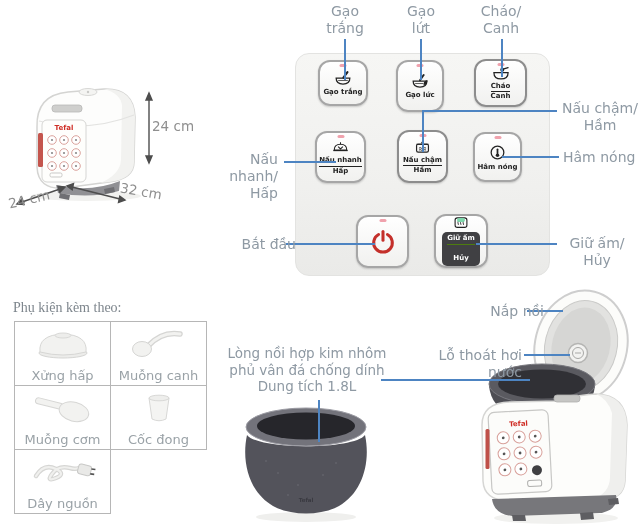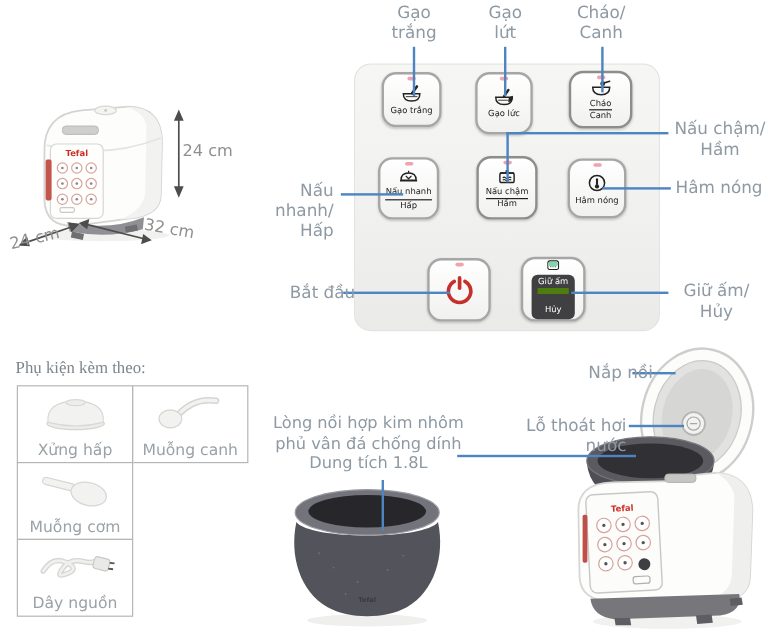--- a/index.html
+++ b/index.html
@@ -19,25 +19,25 @@
          background:linear-gradient(180deg,#f6f6f4 0%,#f0f0ee 60%,#eaeae8 100%);
          border:1px solid #e3e3e1;z-index:1;}
   .btn{position:absolute;background:linear-gradient(180deg,#ffffff,#f1f1ef);
        border:2px solid #a6a6a6;border-radius:12px;box-shadow:0 1px 2px rgba(0,0,0,.18);
        display:flex;flex-direction:column;align-items:center;justify-content:center;
        gap:1px;z-index:2;box-sizing:border-box;}
   .btn.dark{border-color:#8d8d8d;}
   .led{position:absolute;top:2px;left:50%;transform:translateX(-50%);
        width:7px;height:3px;border-radius:2px;background:#f0a2ad;}
   .led.green{background:#7fd8ac;width:8px;height:4px;}
-  .blabel{font-size:7px;font-weight:normal;color:#222;line-height:1.2;text-align:center;}
+  .blabel{font-size:7px;font-weight:bold;color:#222;line-height:1.2;text-align:center;}
   .bl-top{display:block;border-bottom:1px solid #222;padding-bottom:1px;}
   .badge{background:#404043;border-radius:5px;color:#fff;padding:2px 5px;text-align:center;margin-top:1px;}
   .badge .blabel{color:#fff;}
-  .badge .bl-top{border-bottom:5px solid #4d7c0f;}
+  .badge .bl-top{border-bottom:1px solid #4d7c0f;}
   .icon{display:block;}
   
   #acc-title{position:absolute;left:13px;top:300px;font-size:14px;color:#7d858c;z-index:6;font-family:Liberation Serif, serif;}
   .acell{position:absolute;width:97px;height:65px;border:1px solid #b6b6b6;box-sizing:border-box;
          display:flex;flex-direction:column;align-items:center;justify-content:space-between;
          padding:4px 2px 3px;background:#fff;z-index:2;}
   .alabel{font-size:13px;color:#9aa2a7;line-height:1;}
   
   #pot-text{position:absolute;left:216px;top:345px;width:182px;text-align:center;
             color:#8e99a3;font-size:13.5px;line-height:16.5px;z-index:6;}
@@ -243,20 +243,27 @@
     <span class="alabel">Xửng hấp</span>
   </div>
   <div class="acell" style="left:14px;top:385px">
     <svg width="70" height="36" viewBox="0 0 70 36">
       <g transform="rotate(14 35 20)">
         <rect x="6" y="14" width="28" height="6" rx="3" fill="#f2f2f0" stroke="#d6d6d4"></rect>
         <ellipse cx="46" cy="19" rx="15" ry="9.5" fill="#f2f2f0" stroke="#d6d6d4"></ellipse>
       </g>
     </svg>
     <span class="alabel">Muỗng cơm</span>
+  </div>
+  <div class="acell" style="left:110px;top:385px">
+    <svg width="70" height="36" viewBox="0 0 70 36">
+      <path d="M25 8 L45 8 L42 29 Q35 32.5 28 29 Z" fill="#f4f4f2" stroke="#d8d8d6"></path>
+      <ellipse cx="35" cy="8" rx="10" ry="2.8" fill="#eeeeec" stroke="#d8d8d6"></ellipse>
+    </svg>
+    <span class="alabel">Cốc đong</span>
   </div>
   <div class="acell" style="left:14px;top:449px">
     <svg width="70" height="36" viewBox="0 0 70 36">
       <path d="M8 22 q8 -13 20 -7 q10 5 0 9 q-10 4 -4 -4 q6 -9 18 -6 q5 1.5 9 0" fill="none" stroke="#d6d6d4" stroke-width="4.5" stroke-linecap="round"></path>
       <path d="M8 22 q8 -13 20 -7 q10 5 0 9 q-10 4 -4 -4 q6 -9 18 -6 q5 1.5 9 0" fill="none" stroke="#f0f0ee" stroke-width="2.2" stroke-linecap="round"></path>
       <g transform="rotate(14 57 16)">
         <rect x="50" y="11" width="13" height="10" rx="2.5" fill="#e9e9e7" stroke="#c9c9c7"></rect>
         <line x1="63" y1="13.5" x2="67" y2="13" stroke="#555" stroke-width="1.6"></line>
         <line x1="63" y1="18.5" x2="67" y2="18" stroke="#555" stroke-width="1.6"></line>
       </g>

